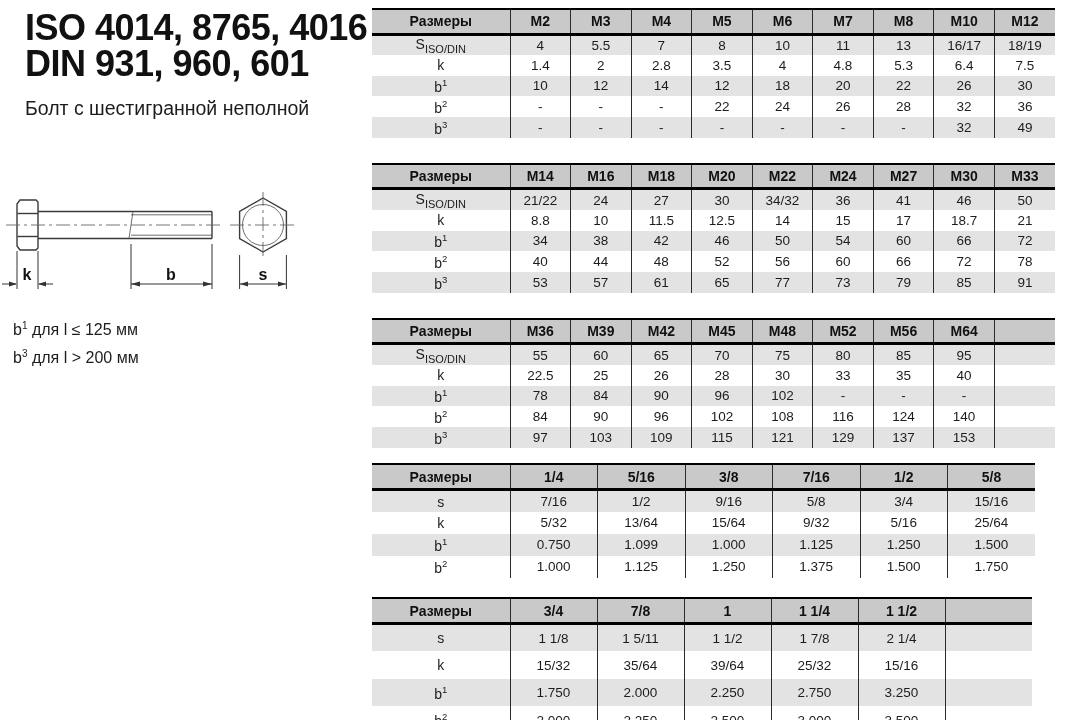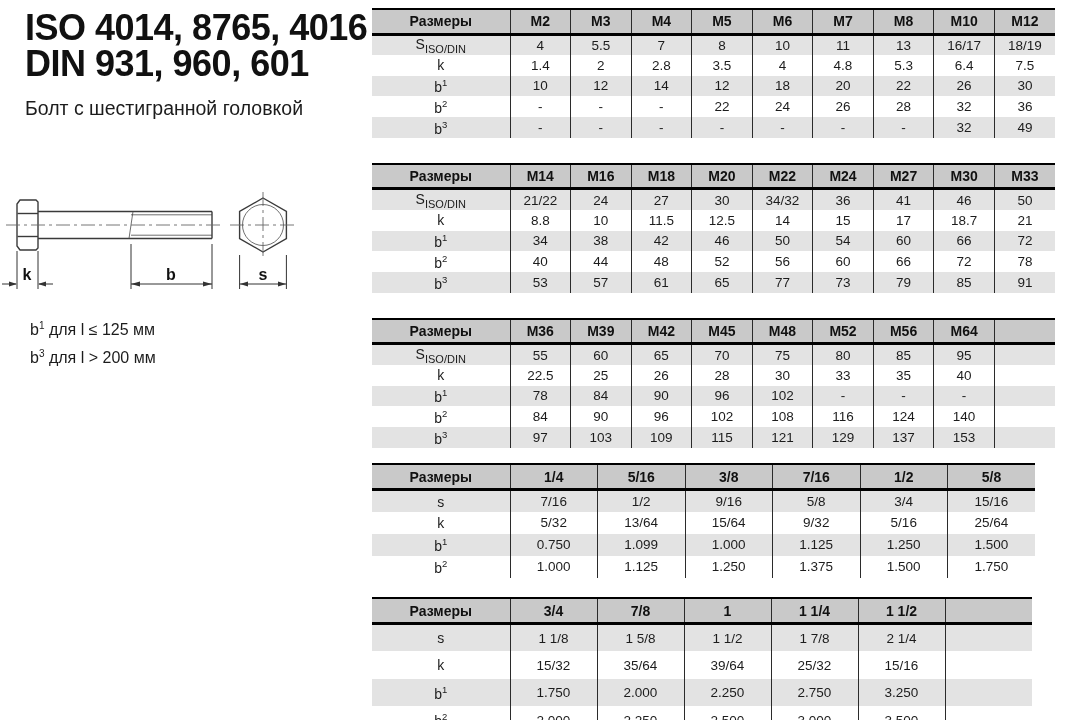--- a/index.html
+++ b/index.html
@@ -16,21 +16,21 @@
     position:relative;
   }
   
   .left-panel{position:absolute;left:0;top:0;width:372px;height:720px;}
   .titles{position:absolute;left:25px;top:10px;}
   .titles .std-line{
     font-size:36px;font-weight:bold;line-height:36px;letter-spacing:-0.5px;color:#111;
   }
   .product{position:absolute;left:25px;top:96px;font-size:19.5px;line-height:25px;color:#1c1c1c;}
   .drawing-wrap{position:absolute;left:0;top:188px;width:340px;height:125px;}
-  .footnotes{position:absolute;left:30px;top:314px;font-size:16px;line-height:24px;color:#1c1c1c;}
+  .footnotes{position:absolute;left:13px;top:314px;font-size:16px;line-height:24px;color:#1c1c1c;}
   .footnotes sup{font-size:10px;}
   
   .tables-column{position:absolute;left:372px;top:0;width:695px;}
   table.dim-table{
     border-collapse:collapse;
     table-layout:fixed;
     font-family:"Liberation Sans", sans-serif;
   }
   .t1,.t2,.t3{width:683px;}
   .t4{width:663px;}
@@ -75,21 +75,21 @@
 </style>
 </head>
 <body>
 
 <div class="left-panel">
   <div class="titles">
     <div class="std-line">ISO 4014, 8765, 4016</div>
     <div class="std-line">DIN 931, 960, 601</div>
   </div>
   <div class="product">
-    <div>Болт с шестигранной головкой</div>
+    <div>Болт с шестигранной неполной</div>
   </div>
 
   <div class="drawing-wrap">
     <svg width="340" height="125" viewBox="0 0 340 125">
 
       <g>
         <path class="dl" d="M20,12 H36 L38,14 V60 L36,62 H20 L17,58 V16 Z"></path>
         <line class="dl" x1="17.5" y1="25.5" x2="38" y2="25.5"></line>
         <line class="dl" x1="17.5" y1="48.5" x2="38" y2="48.5"></line>
       </g>
@@ -501,21 +501,21 @@
           <th>1</th>
           <th>1 1/4</th>
           <th>1 1/2</th>
           <th></th>
         </tr>
       </thead>
       <tbody>
         <tr class="shaded">
           <td class="row-label">s</td>
           <td>1 1/8</td>
-          <td>1 5/8</td>
+          <td>1 5/11</td>
           <td>1 1/2</td>
           <td>1 7/8</td>
           <td>2 1/4</td>
           <td></td>
         </tr>
         <tr>
           <td class="row-label">k</td>
           <td>15/32</td>
           <td>35/64</td>
           <td>39/64</td>

